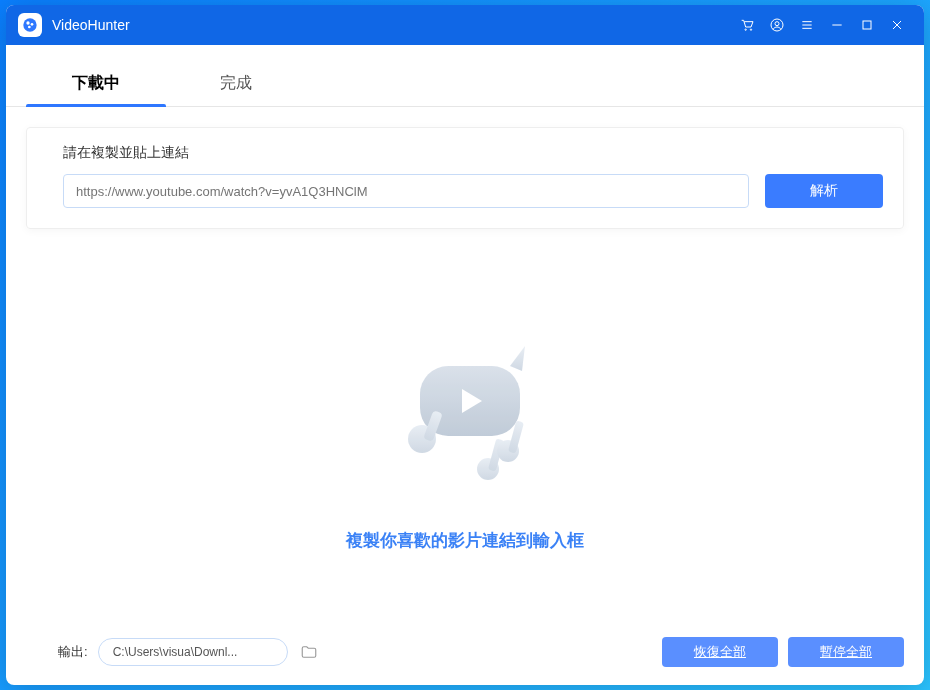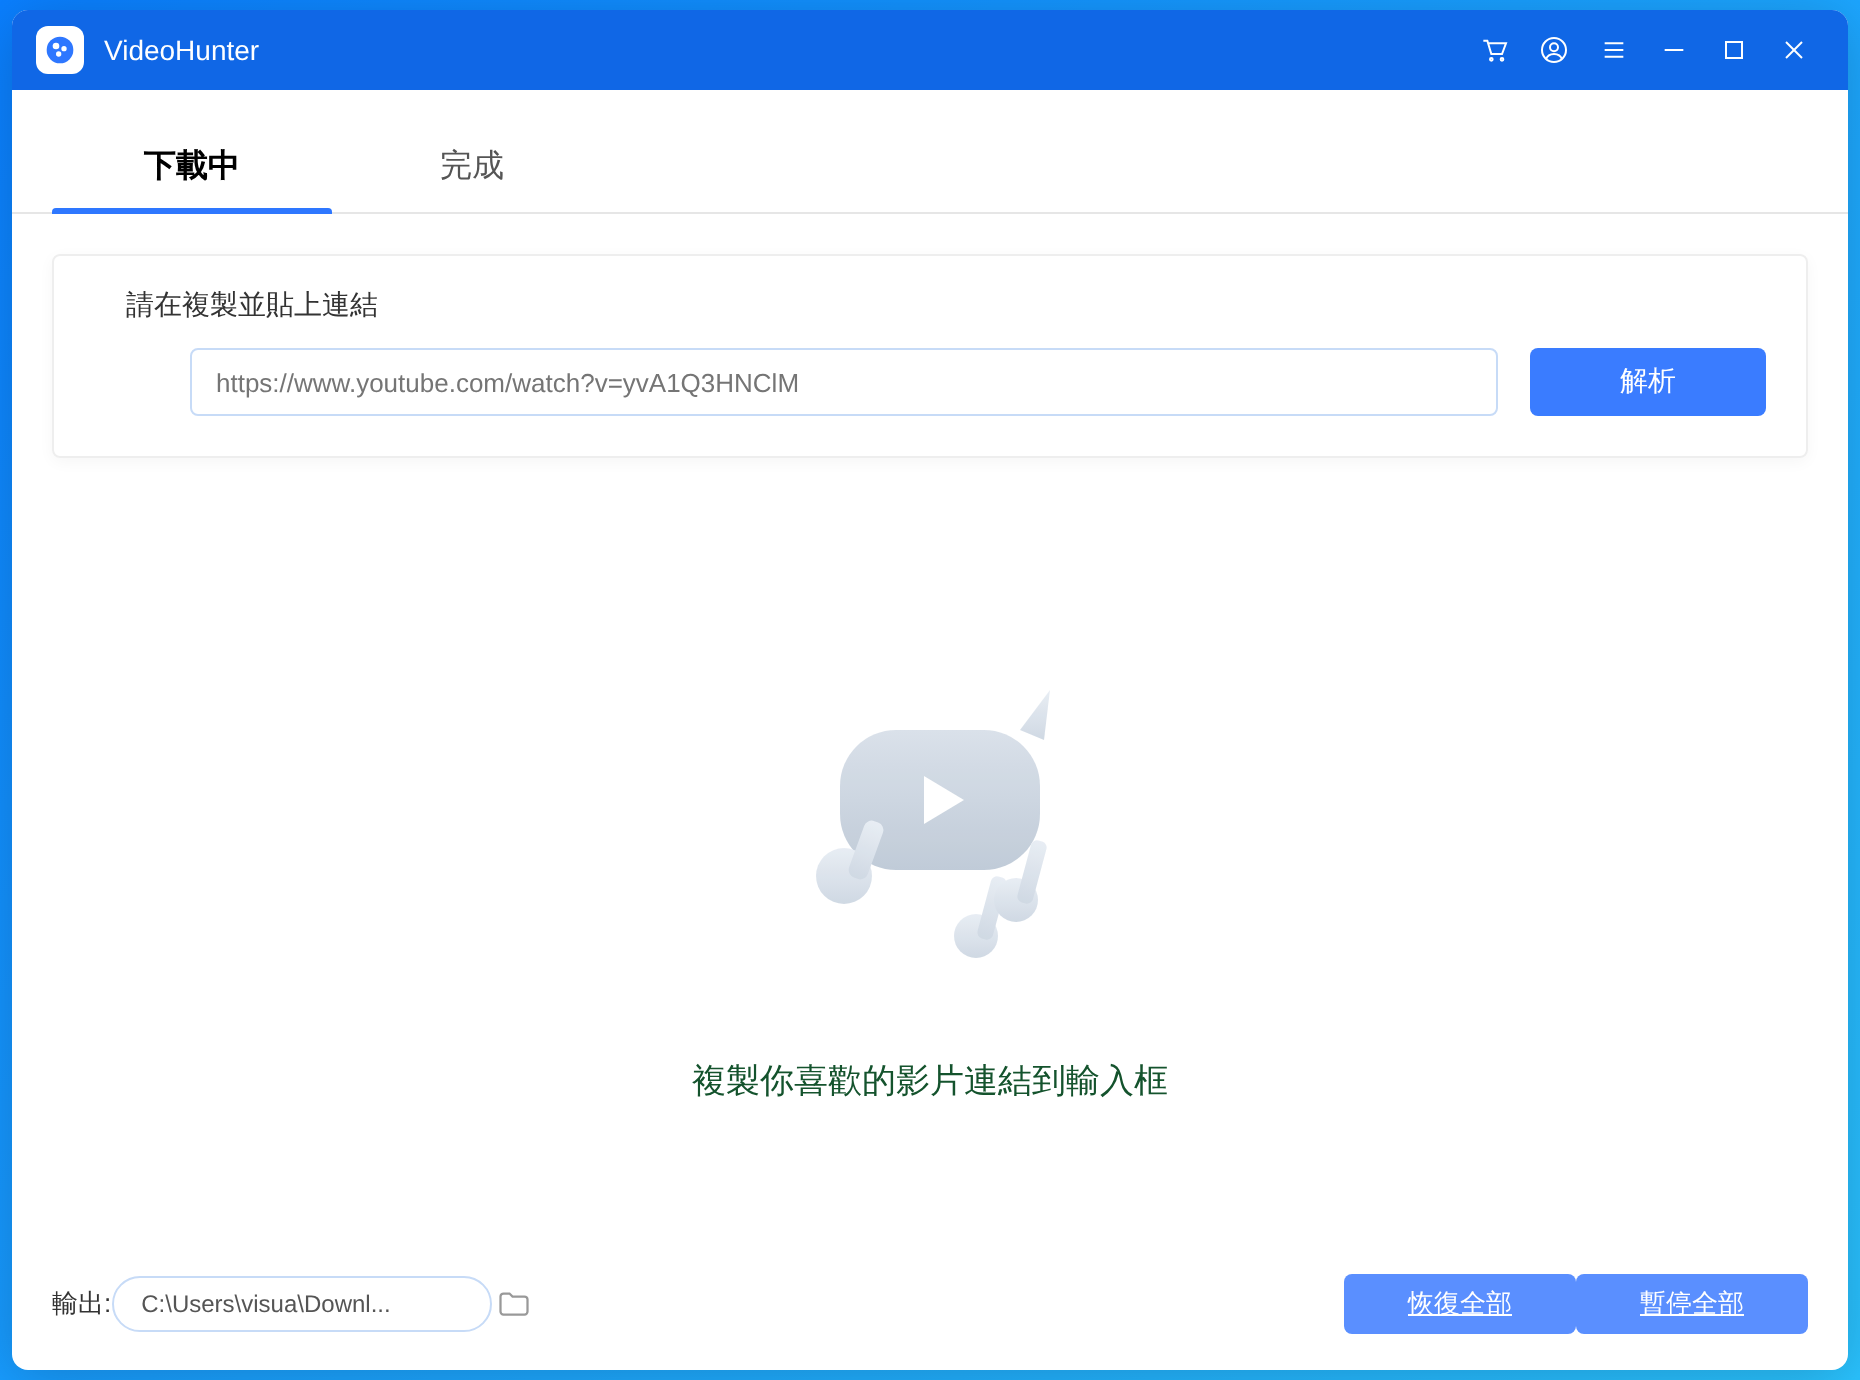--- a/index.html
+++ b/index.html
@@ -82,21 +82,21 @@
       border-radius: 2px 2px 0 0;
     }
     .content { flex: 1; padding: 20px 20px 0 20px; display: flex; flex-direction: column; }
     .input-card {
       border: 1px solid #eee;
       border-radius: 4px;
       padding: 16px 20px 20px 36px;
       box-shadow: 0 2px 8px rgba(0,0,0,0.04);
     }
     .input-label { font-size: 14px; color: #333; margin-bottom: 12px; }
-    .input-row { display: flex; gap: 16px; align-items: center; margin-left: 32px; }
+    .input-row { display: flex; gap: 16px; align-items: center; }
     .url-input {
       flex: 1;
       height: 34px;
       border: 1px solid #c7dbf7;
       border-radius: 4px;
       padding: 0 12px;
       font-size: 13px;
       color: #999;
       background: #fff;
       outline: none;
@@ -112,27 +112,29 @@
       cursor: pointer;
     }
     .empty-state {
       flex: 1;
       display: flex;
       flex-direction: column;
       align-items: center;
       justify-content: center;
     }
     .empty-illustration { margin-bottom: 24px; opacity: 0.9; }
-    .empty-text { font-size: 17px; color: #14532d; font-weight: 400; }
+    .empty-text { font-size: 17px; color: #3b82f6; font-weight: 700; }
     .footer {
       height: 52px;
       border-top: 0;
       padding: 0 20px 14px 20px;
       display: flex;
       align-items: center;
+      gap: 10px;
+      margin-left: 32px;
     }
     .output-label { font-size: 13px; color: #333; }
     .output-path {
       width: 190px;
       height: 28px;
       border: 1px solid #c7dbf7;
       border-radius: 14px;
       padding: 0 14px;
       font-size: 12px;
       color: #555;

